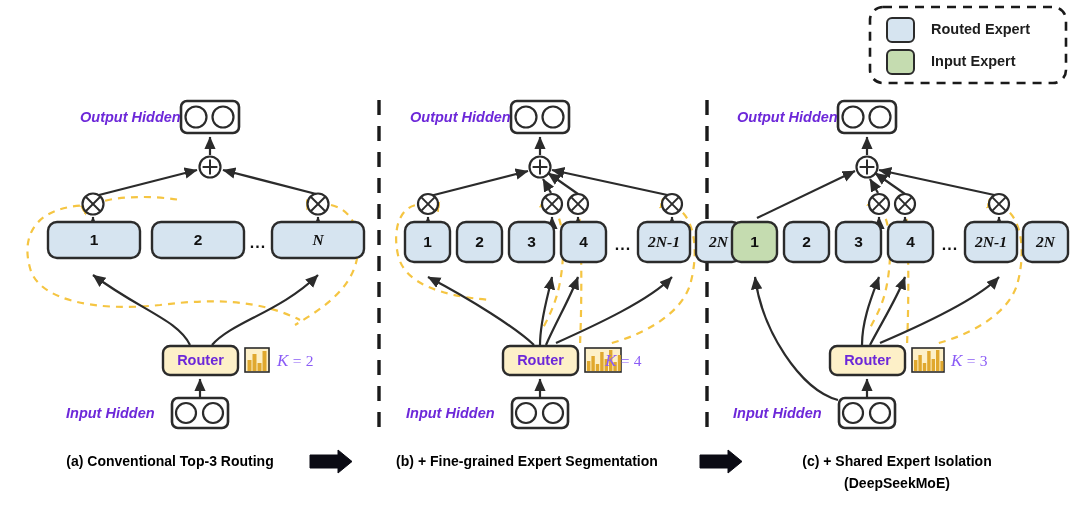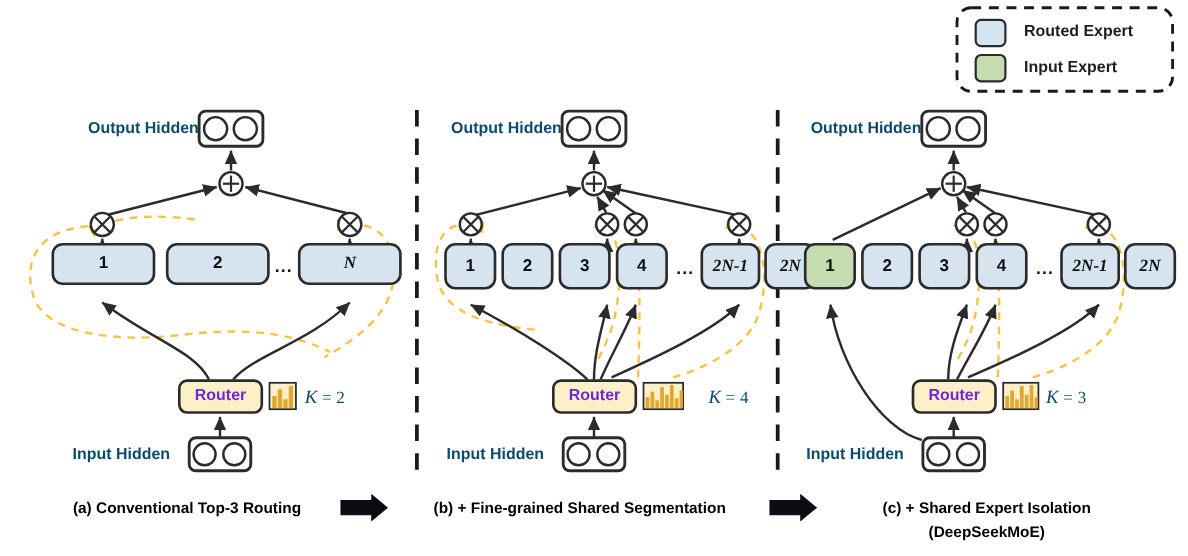--- a/index.html
+++ b/index.html
@@ -1,23 +1,23 @@
 <!DOCTYPE html>
 <html><head>
 <meta charset="utf-8">
 <style>
   html,body{margin:0;padding:0;background:#ffffff;}
   body{width:1080px;height:505px;font-family:"Liberation Sans",sans-serif;color:#1a1a1a;position:relative;overflow:hidden;}
   #stage{position:relative;width:1080px;height:505px;}
   #svgroot{position:absolute;left:0;top:0;width:1080px;height:505px;}
   .lbl{position:absolute;font-family:"Liberation Sans",sans-serif;}
-  .hid-label{font-size:14.5px;font-weight:600;color:#0c4a6e;white-space:nowrap;}
+  .hid-label{font-size:14.5px;font-weight:600;color:#6d28d9;white-space:nowrap;font-style:italic;}
   .legend-text{font-size:14.5px;font-weight:600;color:#1d1d1d;white-space:nowrap;}
   .caption{font-size:14px;font-weight:700;color:#000;white-space:nowrap;text-align:center;}
-  .kbadge{font-size:15.5px;color:#0c4a6e;white-space:nowrap;}
+  .kbadge{font-size:15.5px;color:#8b5cf6;white-space:nowrap;}
   .kbadge i{font-family:"Liberation Serif",serif;font-style:italic;font-size:17px;}
   .kbadge b{font-weight:400;font-family:"Liberation Serif",serif;}
   .boxnum{font-size:15.5px;font-weight:700;color:#111;white-space:nowrap;}
   .boxnum em{font-family:"Liberation Serif",serif;font-style:italic;font-weight:700;}
   .routertxt{font-size:14.5px;font-weight:600;color:#6d28d9;}
   .dots{font-size:16px;font-weight:700;letter-spacing:1px;color:#111;}
 </style>
 </head>
 <body>
 
@@ -281,21 +281,21 @@
 <div class="lbl boxnum" style="left:457px; top:233px; width:45px; text-align:center;">2</div>
 <div class="lbl boxnum" style="left:509px; top:233px; width:45px; text-align:center;">3</div>
 <div class="lbl boxnum" style="left:561px; top:233px; width:45px; text-align:center;">4</div>
 <div class="lbl dots" style="left:608px; top:236px; width:30px; text-align:center;">...</div>
 <div class="lbl boxnum" style="left:638px; top:233px; width:52px; text-align:center;">
   <em>2N-1</em>
 </div>
 <div class="lbl boxnum" style="left:696px; top:233px; width:45px; text-align:center;">
   <em>2N</em>
 </div>
-<div class="lbl kbadge" style="left:644px; top:351px;">
+<div class="lbl kbadge" style="left:605px; top:351px;">
   <i>K</i>
   <b>=</b>
   <b>4</b>
 </div>
 
 <div class="lbl hid-label" style="left:737px; top:109px;">Output Hidden</div>
 <div class="lbl hid-label" style="left:733px; top:405px;">Input Hidden</div>
 <div class="lbl routertxt" style="left:830px; top:352px; width:75px; text-align:center;">Router</div>
 <div class="lbl boxnum" style="left:732px; top:233px; width:45px; text-align:center;">1</div>
 <div class="lbl boxnum" style="left:784px; top:233px; width:45px; text-align:center;">2</div>
@@ -308,17 +308,17 @@
 <div class="lbl boxnum" style="left:1023px; top:233px; width:45px; text-align:center;">
   <em>2N</em>
 </div>
 <div class="lbl kbadge" style="left:951px; top:351px;">
   <i>K</i>
   <b>=</b>
   <b>3</b>
 </div>
 
 <div class="lbl caption" style="left:40px; top:453px; width:260px;">(a) Conventional Top-3 Routing</div>
-<div class="lbl caption" style="left:358px; top:453px; width:338px;">(b) + Fine-grained Shared Segmentation</div>
+<div class="lbl caption" style="left:358px; top:453px; width:338px;">(b) + Fine-grained Expert Segmentation</div>
 <div class="lbl caption" style="left:752px; top:453px; width:290px;">(c) + Shared Expert Isolation</div>
 <div class="lbl caption" style="left:752px; top:475px; width:290px;">(DeepSeekMoE)</div>
 
 </div>
 
 </body></html>

